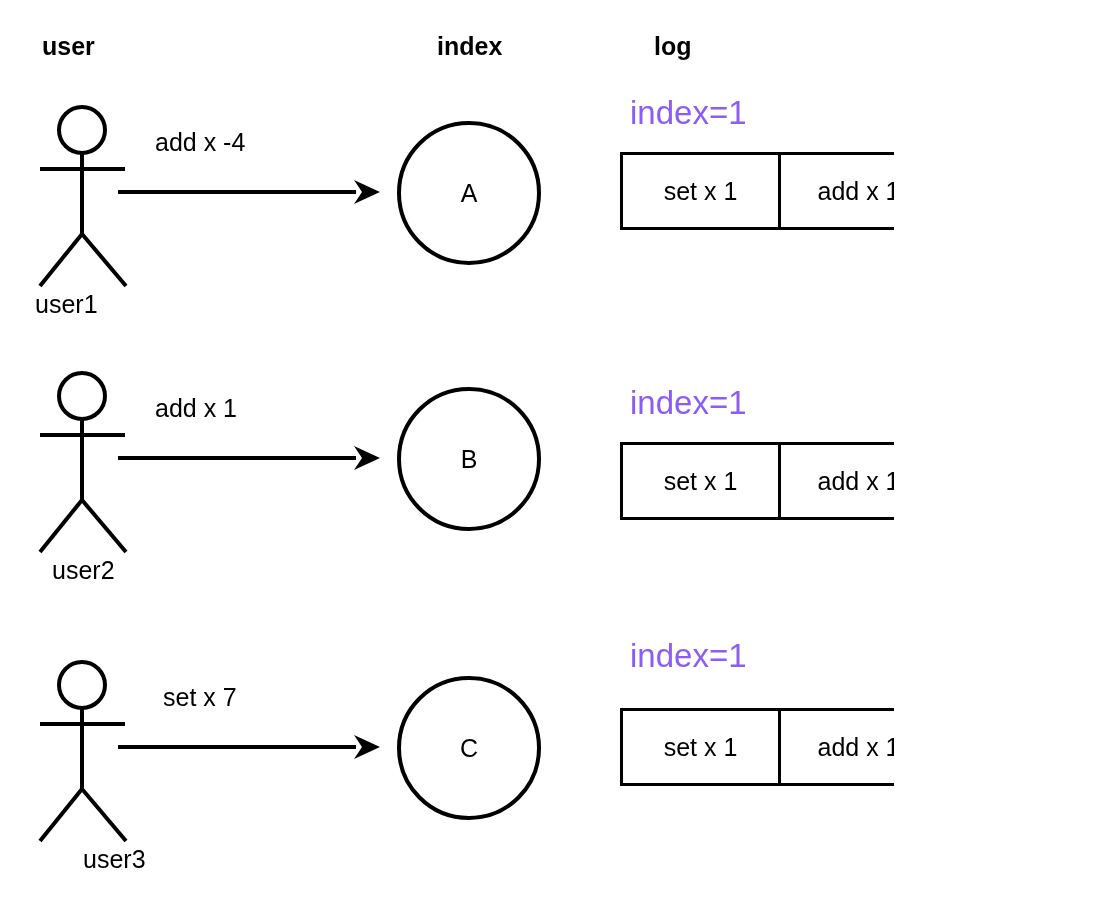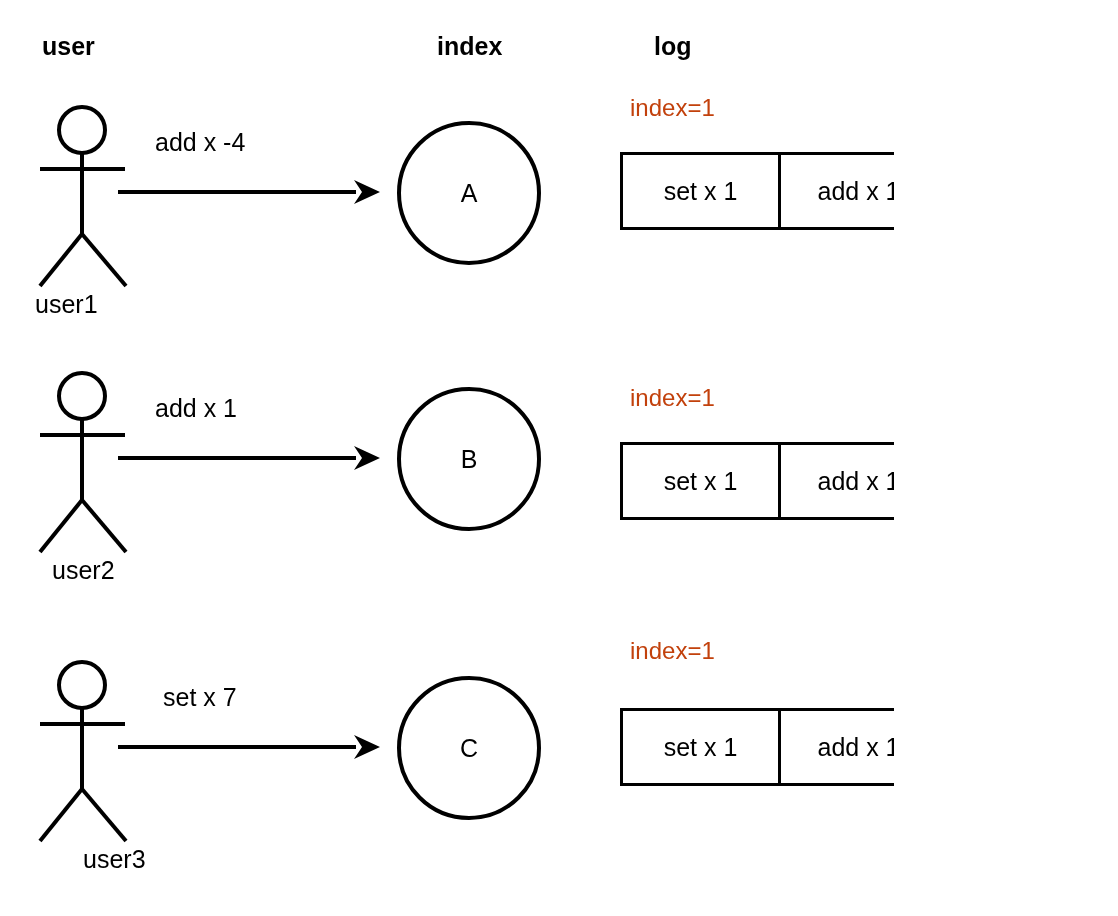--- a/index.html
+++ b/index.html
@@ -36,22 +36,22 @@
   }
   .edge-label {
     position: absolute;
     font-size: 25px;
     color: #000000;
     white-space: nowrap;
     line-height: 1;
   }
   .index-label {
     position: absolute;
-    font-size: 24px;
-    color: #c2410c;
+    font-size: 33px;
+    color: #8b5cf6;
     white-space: nowrap;
     line-height: 1;
   }
   .node-letter {
     position: absolute;
     font-size: 25px;
     color: #000000;
     white-space: nowrap;
     line-height: 1;
     transform: translate(-50%, -50%);

